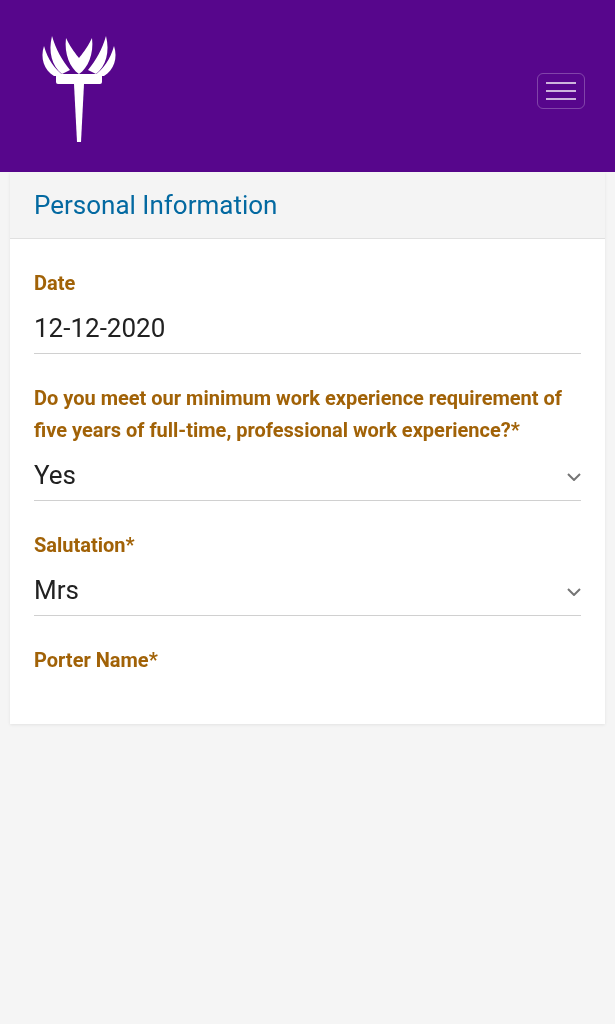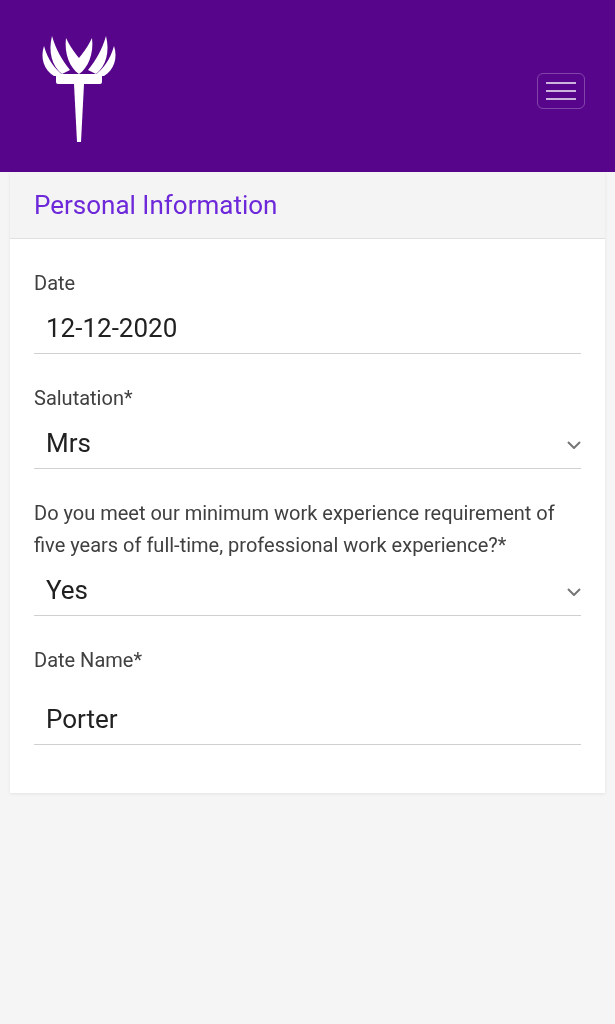--- a/index.html
+++ b/index.html
@@ -43,53 +43,53 @@
     box-shadow: 0 1px 3px rgba(0,0,0,0.08);
   }
   .card-header {
     background: #f4f4f4;
     padding: 18px 24px;
     border-bottom: 1px solid #e0e0e0;
   }
   .card-header h2 {
     font-size: 26px;
     font-weight: 400;
-    color: #6d28d9;
+    color: #0369a1;
   }
   .card-body {
     background: #fff;
     padding: 28px 24px 20px 24px;
   }
   .field {
     margin-bottom: 28px;
   }
   .label {
     font-size: 20px;
-    color: #404040;
+    color: #a16207;
     line-height: 1.6;
     display: block;
     margin-bottom: 14px;
+    font-weight: bold;
   }
   .value-row {
     display: flex;
     align-items: center;
     justify-content: space-between;
     border-bottom: 1px solid #d0d0d0;
     padding-bottom: 10px;
   }
   .value {
     font-size: 26px;
     color: #212121;
     border: none;
     outline: none;
     width: 100%;
     background: transparent;
     font-family: inherit;
     padding: 0;
-    margin-left: 12px;
   }
   .caret {
     color: #757575;
     flex-shrink: 0;
     margin-left: 10px;
   }
 </style>
 </head>
 <body>
 
@@ -125,47 +125,44 @@
   <div class="card-body">
 
     <div class="field">
       <label class="label">Date</label>
       <div class="value-row">
         <input class="value" value="12-12-2020" style="">
       </div>
     </div>
 
     <div class="field">
+      <label class="label">Do you meet our minimum work experience requirement of five years of full-time, professional work experience?*</label>
+      <div class="value-row">
+        <span class="value">Yes</span>
+        <span class="caret">
+          <svg width="14" height="8" viewBox="0 0 14 8">
+              <path d="M1 1 L7 7 L13 1" fill="none" stroke="#757575" stroke-width="2"></path>
+            </svg>
+        </span>
+      </div>
+    </div>
+
+    <div class="field">
       <label class="label">Salutation*</label>
       <div class="value-row">
         <span class="value">Mrs</span>
         <span class="caret">
           <svg width="14" height="8" viewBox="0 0 14 8">
               <path d="M1 1 L7 7 L13 1" fill="none" stroke="#757575" stroke-width="2"></path>
             </svg>
         </span>
       </div>
     </div>
 
     <div class="field">
-      <label class="label">Do you meet our minimum work experience requirement of five years of full-time, professional work experience?*</label>
-      <div class="value-row">
-        <span class="value">Yes</span>
-        <span class="caret">
-          <svg width="14" height="8" viewBox="0 0 14 8">
-              <path d="M1 1 L7 7 L13 1" fill="none" stroke="#757575" stroke-width="2"></path>
-            </svg>
-        </span>
-      </div>
+      <label class="label">Porter Name*</label>
     </div>
 
     <div class="field">
-      <label class="label">Date Name*</label>
-    </div>
-
-    <div class="field">
-      <div class="value-row">
-        <input class="value" value="Porter" style="">
-      </div>
     </div>
 
   </div>
 </div>
 
 </body></html>

